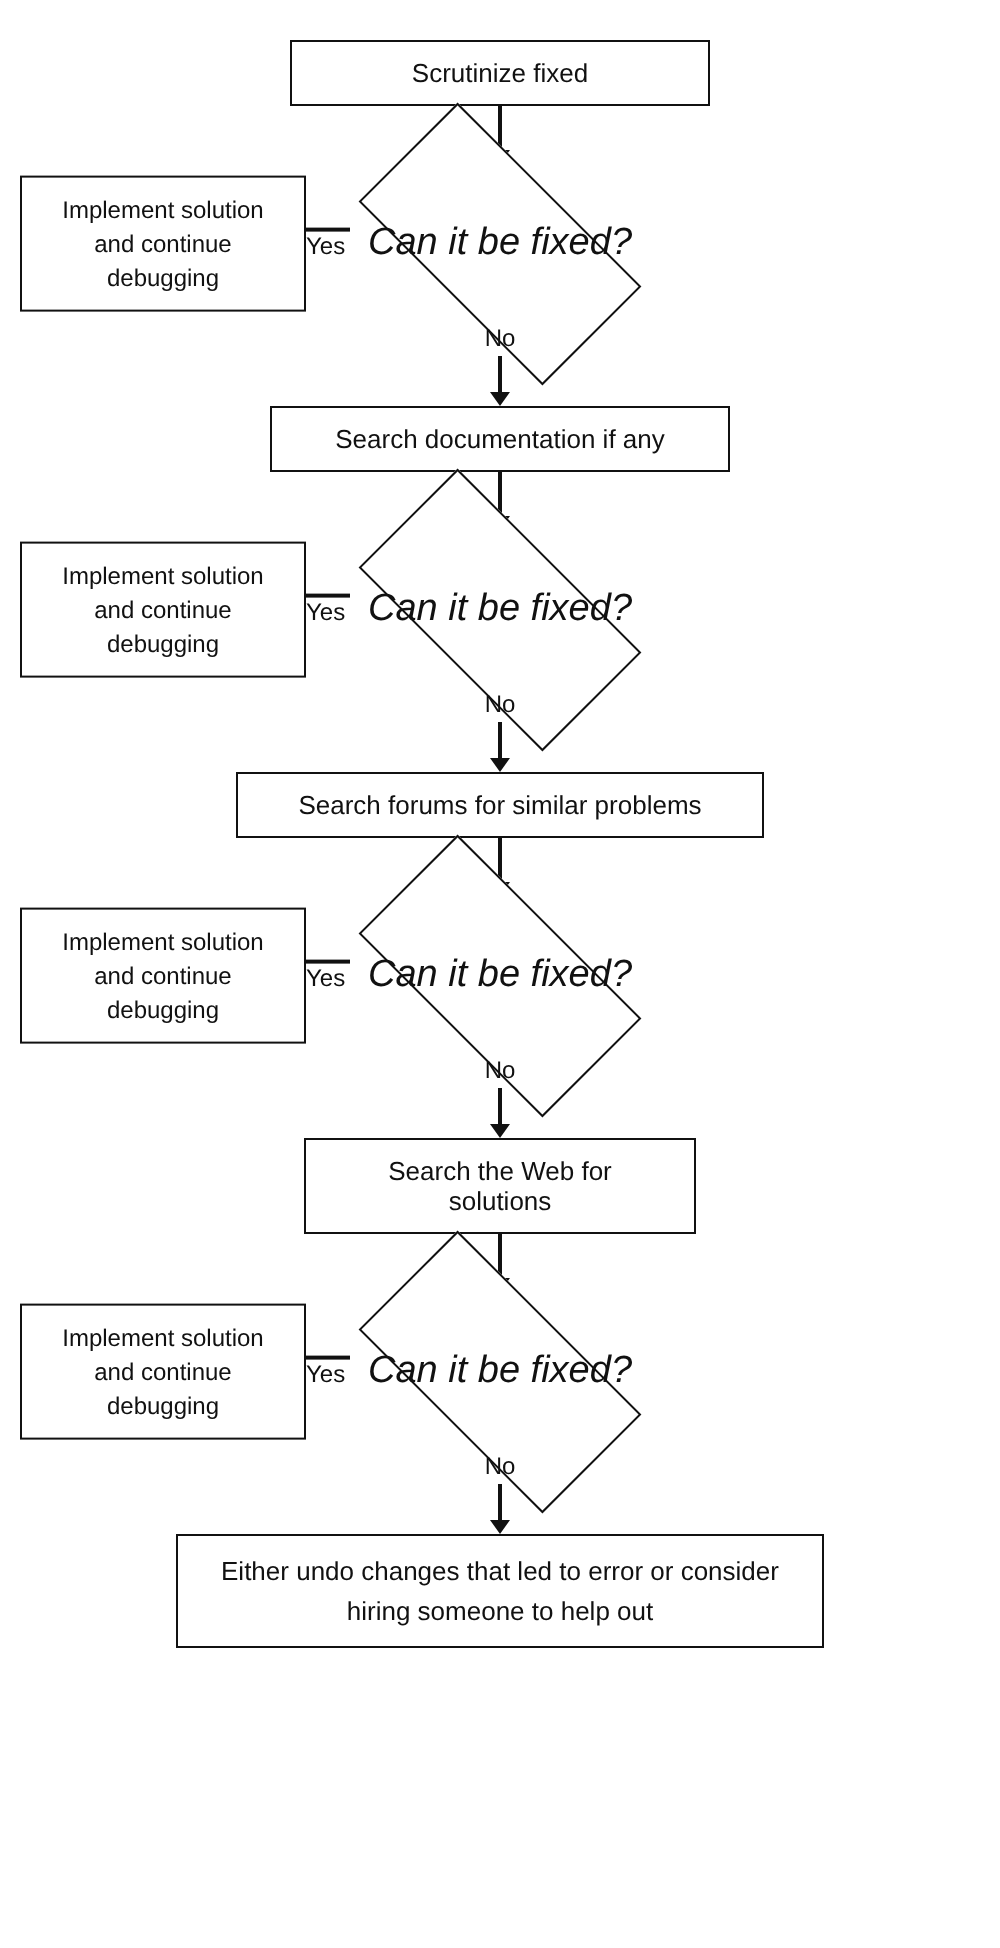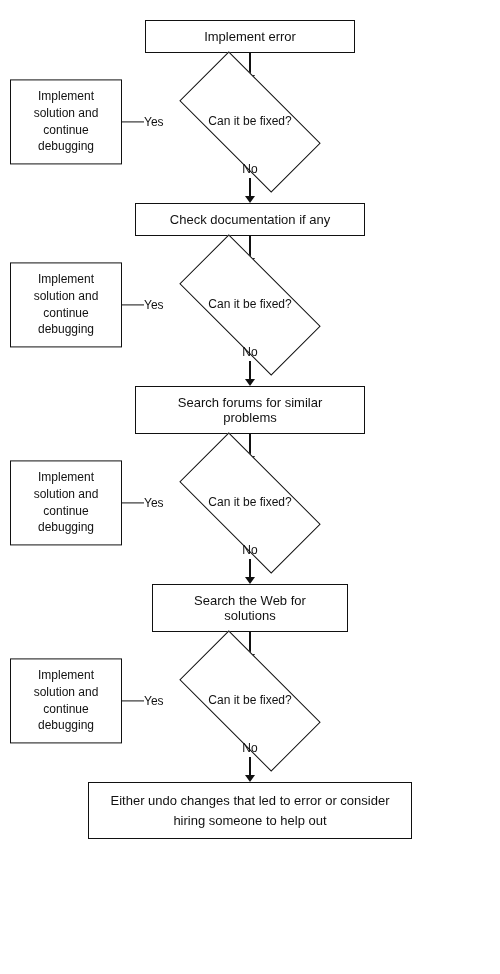--- a/index.html
+++ b/index.html
@@ -50,23 +50,24 @@
       background: #fff;
       border: 1.5px solid #111;
       transform: rotate(45deg);
       position: absolute;
     }
 
     .diamond-label {
       position: absolute;
       z-index: 2;
       text-align: left;
-      font-size: 12px;
+      font-size: 19px;
       line-height: 1.3;
       pointer-events: none;
+      font-style: italic;
     }
 
     
     .arrow-down {
       display: flex;
       flex-direction: column;
       align-items: center;
       position: relative;
     }
 
@@ -81,28 +82,29 @@
       border-left: 5px solid transparent;
       border-right: 5px solid transparent;
       border-top: 7px solid #111;
     }
 
     .side-box {
       border: 1.5px solid #111;
       background: #fff;
       padding: 8px 10px;
       text-align: center;
-      width: 112px;
+      width: 143px;
       font-size: 12px;
       line-height: 1.4;
     }
 
     
     .h-arrow {
       display: flex;
+      flex-direction: column;
       align-items: center;
     }
 
     .h-arrow-line {
       height: 1.5px;
       background: #111;
     }
 
     
     .label-yes {
@@ -127,81 +129,81 @@
       left: 10px;
       top: 50%;
       transform: translateY(-50%);
     }
   </style>
 </head>
 <body>
 
 <div class="flowchart">
 
-  <div class="rect" style="width:210px;">Implement error</div>
-
-  <div class="arrow-down">
-    <div class="arrow-line" style="height:22px;"></div>
-    <div class="arrow-head-down"></div>
-  </div>
-
-  <div class="diamond-row">
-
-    <div class="yes-arrow-group">
-      <div class="side-box">Implement solution and continue debugging</div>
-      <div class="h-arrow">
-        <div class="h-arrow-line" style="width: 22px;"></div>
-        <span class="label-yes">Yes</span>
-      </div>
-    </div>
-
-    <div class="diamond-wrap">
-      <div class="diamond"></div>
-      <div class="diamond-label">Can it be fixed?</div>
-    </div>
-  </div>
-
-  <div style="position:relative; display:flex; flex-direction:column; align-items:center;">
-    <span style="font-size:12px; margin-bottom:2px;">No</span>
-    <div class="arrow-down">
-      <div class="arrow-line" style="height:18px;"></div>
-      <div class="arrow-head-down"></div>
-    </div>
-  </div>
-
-  <div class="rect" style="width:230px;">Check documentation if any</div>
-
-  <div class="arrow-down">
-    <div class="arrow-line" style="height:22px;"></div>
-    <div class="arrow-head-down"></div>
-  </div>
-
-  <div class="diamond-row">
-    <div class="yes-arrow-group">
-      <div class="side-box">Implement solution and continue debugging</div>
-      <div class="h-arrow">
-        <div class="h-arrow-line" style="width: 22px;"></div>
-        <span class="label-yes">Yes</span>
-      </div>
-    </div>
-    <div class="diamond-wrap">
-      <div class="diamond"></div>
-      <div class="diamond-label">Can it be fixed?</div>
-    </div>
-  </div>
-
-  <div style="position:relative; display:flex; flex-direction:column; align-items:center;">
-    <span style="font-size:12px; margin-bottom:2px;">No</span>
-    <div class="arrow-down">
-      <div class="arrow-line" style="height:18px;"></div>
-      <div class="arrow-head-down"></div>
-    </div>
-  </div>
-
-  <div class="rect" style="width:230px; text-align:center;">Search forums for similar problems</div>
+  <div class="rect" style="width:210px;">Scrutinize fixed</div>
+
+  <div class="arrow-down">
+    <div class="arrow-line" style="height:22px;"></div>
+    <div class="arrow-head-down"></div>
+  </div>
+
+  <div class="diamond-row">
+
+    <div class="yes-arrow-group">
+      <div class="side-box">Implement solution and continue debugging</div>
+      <div class="h-arrow">
+        <div class="h-arrow-line" style="width: 22px;"></div>
+        <span class="label-yes">Yes</span>
+      </div>
+    </div>
+
+    <div class="diamond-wrap">
+      <div class="diamond"></div>
+      <div class="diamond-label">Can it be fixed?</div>
+    </div>
+  </div>
+
+  <div style="position:relative; display:flex; flex-direction:column; align-items:center;">
+    <span style="font-size:12px; margin-bottom:2px;">No</span>
+    <div class="arrow-down">
+      <div class="arrow-line" style="height:18px;"></div>
+      <div class="arrow-head-down"></div>
+    </div>
+  </div>
+
+  <div class="rect" style="width:230px;">Search documentation if any</div>
+
+  <div class="arrow-down">
+    <div class="arrow-line" style="height:22px;"></div>
+    <div class="arrow-head-down"></div>
+  </div>
+
+  <div class="diamond-row">
+    <div class="yes-arrow-group">
+      <div class="side-box">Implement solution and continue debugging</div>
+      <div class="h-arrow">
+        <div class="h-arrow-line" style="width: 22px;"></div>
+        <span class="label-yes">Yes</span>
+      </div>
+    </div>
+    <div class="diamond-wrap">
+      <div class="diamond"></div>
+      <div class="diamond-label">Can it be fixed?</div>
+    </div>
+  </div>
+
+  <div style="position:relative; display:flex; flex-direction:column; align-items:center;">
+    <span style="font-size:12px; margin-bottom:2px;">No</span>
+    <div class="arrow-down">
+      <div class="arrow-line" style="height:18px;"></div>
+      <div class="arrow-head-down"></div>
+    </div>
+  </div>
+
+  <div class="rect" style="width:264px; text-align:center;">Search forums for similar problems</div>
 
   <div class="arrow-down">
     <div class="arrow-line" style="height:22px;"></div>
     <div class="arrow-head-down"></div>
   </div>
 
   <div class="diamond-row">
     <div class="yes-arrow-group">
       <div class="side-box">Implement solution and continue debugging</div>
       <div class="h-arrow">

